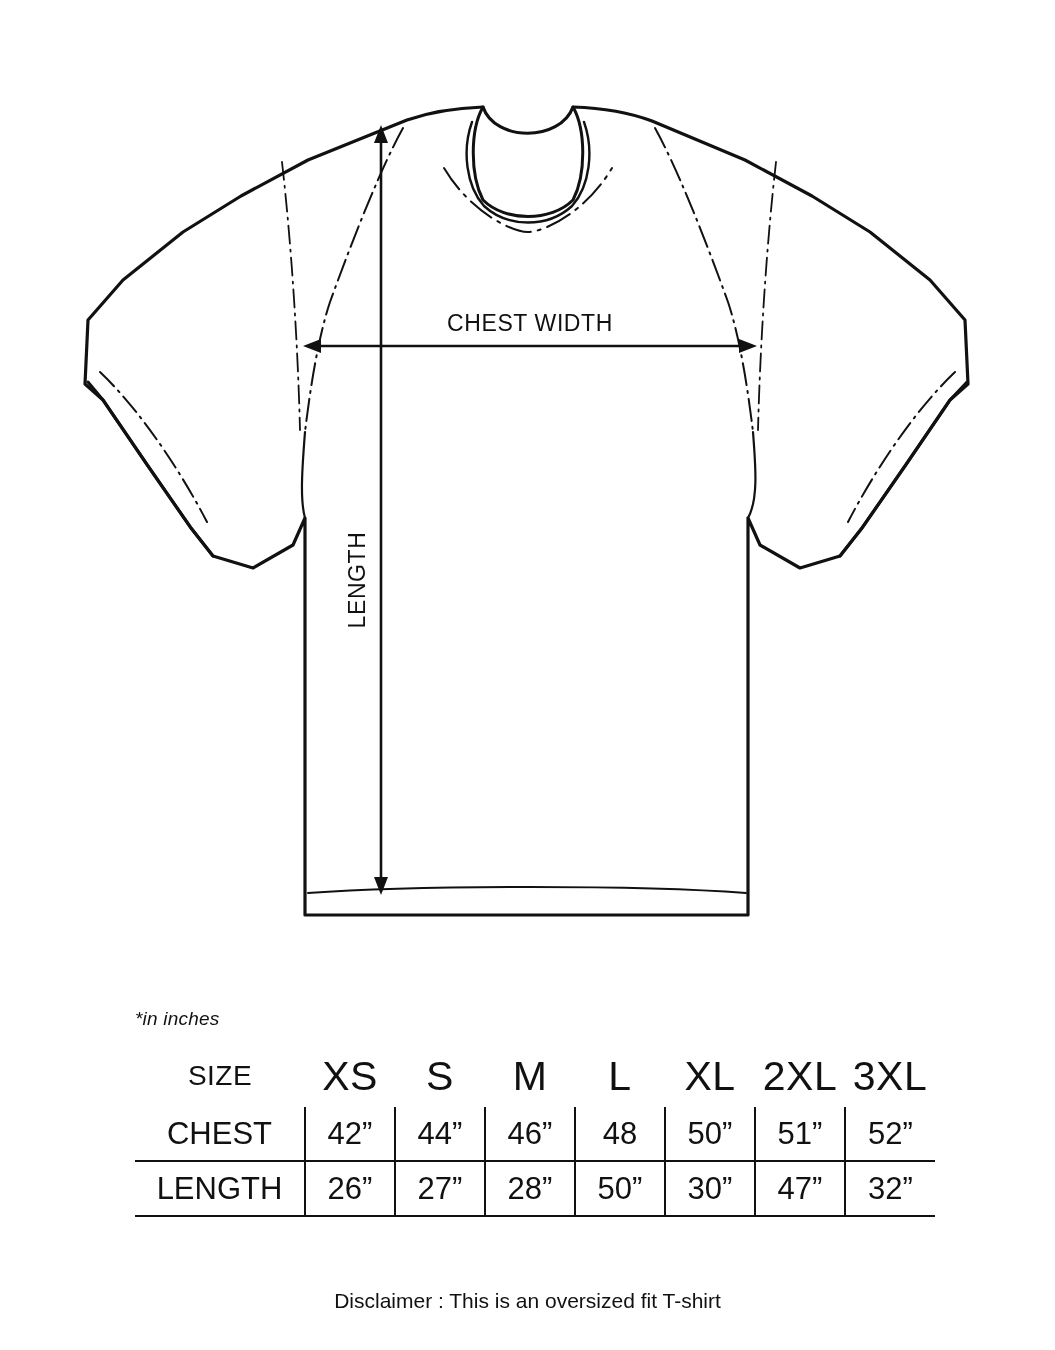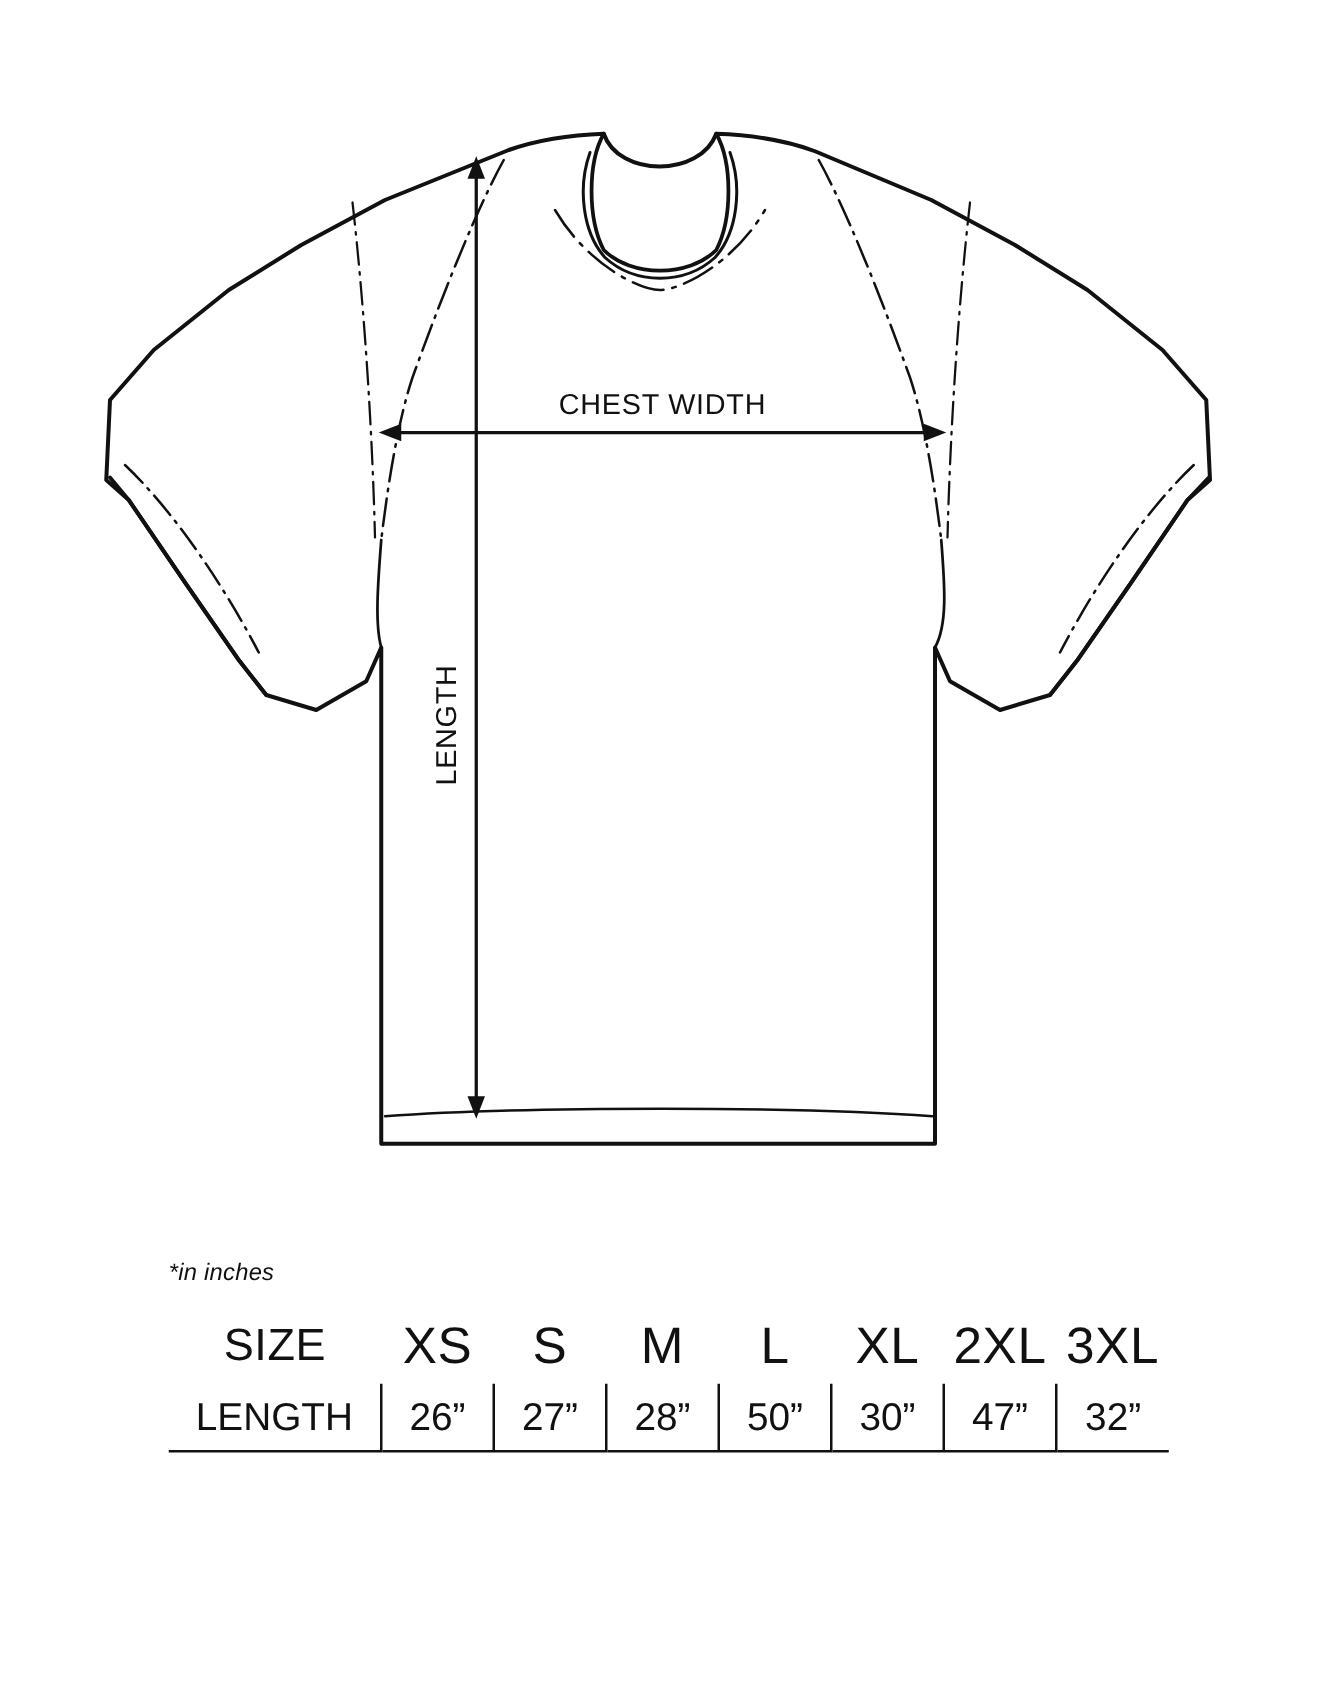--- a/index.html
+++ b/index.html
@@ -57,21 +57,21 @@
     color: #111;
     padding: 0;
   }
   table.size-table tr.header-row th {
     font-size: 41px;
     height: 62px;
     border: none;
     letter-spacing: 0.5px;
   }
   table.size-table tr.header-row th.rowlabel {
-    font-size: 36px;
+    font-size: 28px;
   }
   table.size-table tbody td,
   table.size-table tbody th {
     font-size: 31px;
     height: 53px;
     border-left: 2px solid #111;
   }
   table.size-table tbody th.rowlabel {
     border-left: none;
     text-align: center;
@@ -221,30 +221,41 @@
           <th>XS</th>
           <th>S</th>
           <th>M</th>
           <th>L</th>
           <th>XL</th>
           <th>2XL</th>
           <th>3XL</th>
         </tr>
       </thead>
       <tbody>
+        <tr class="chest-row">
+          <th class="rowlabel">CHEST</th>
+          <td>42”</td>
+          <td>44”</td>
+          <td>46”</td>
+          <td>48</td>
+          <td>50”</td>
+          <td>51”</td>
+          <td>52”</td>
+        </tr>
         <tr class="length-row">
           <th class="rowlabel">LENGTH</th>
           <td>26”</td>
           <td>27”</td>
           <td>28”</td>
           <td>50”</td>
           <td>30”</td>
           <td>47”</td>
           <td>32”</td>
         </tr>
       </tbody>
     </table>
   </div>
 
   <div class="disclaimer">
+    <div>Disclaimer : This is an oversized fit T-shirt</div>
   </div>
 
 </div>
 
 </body></html>

